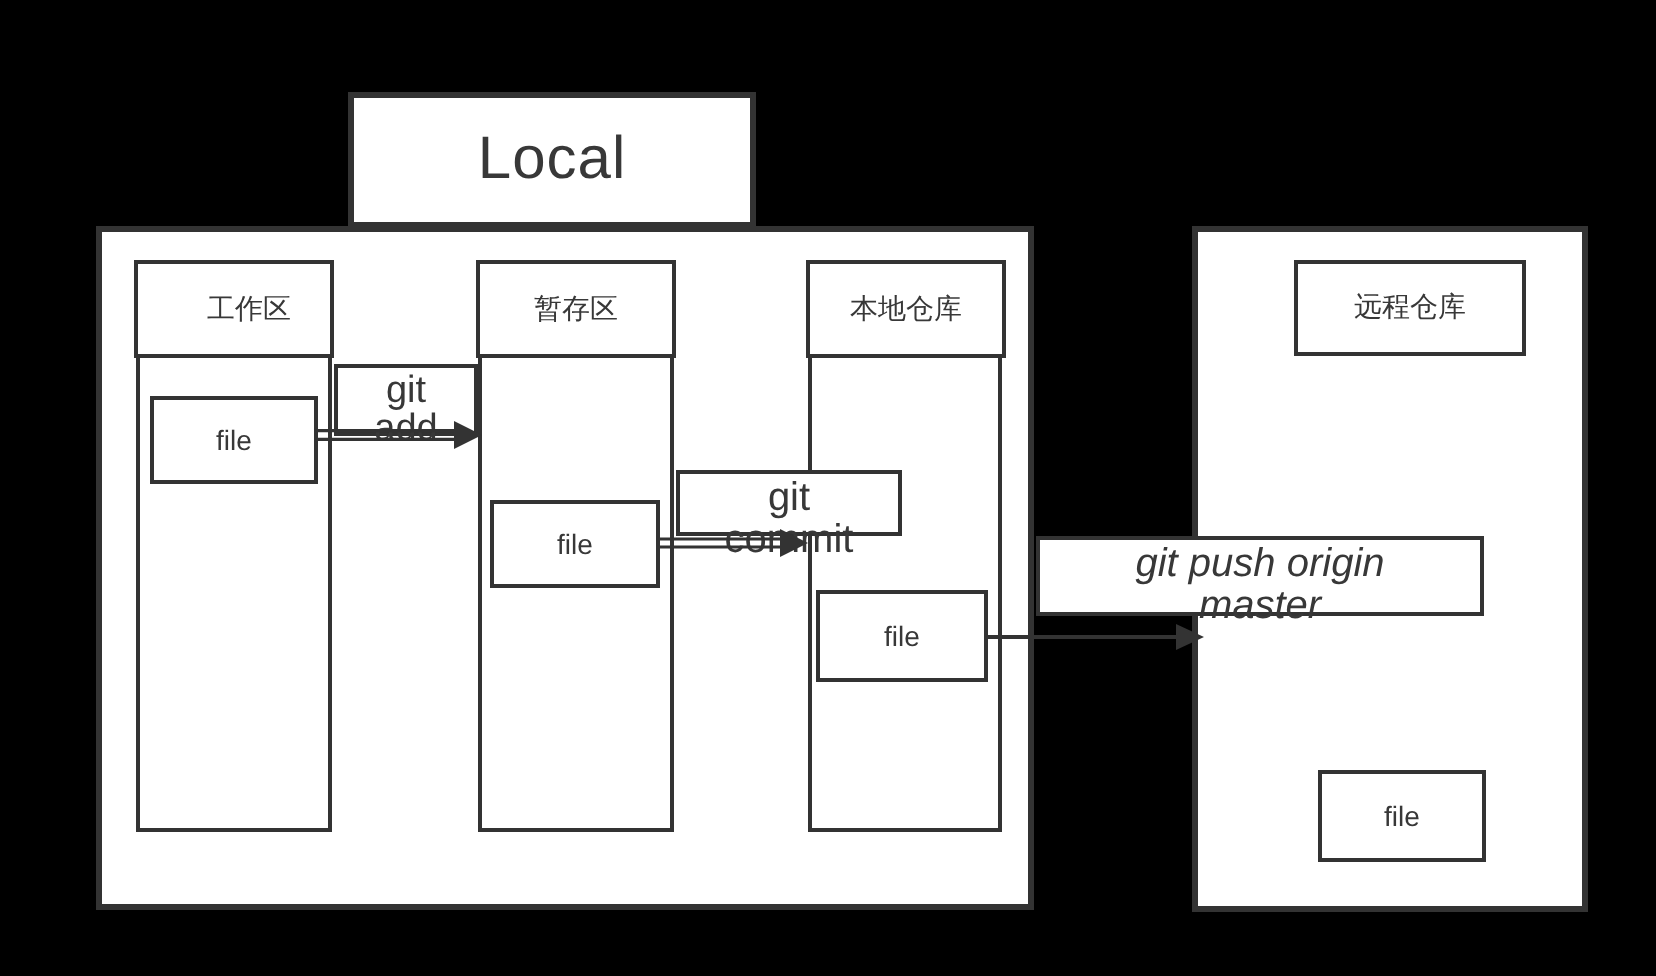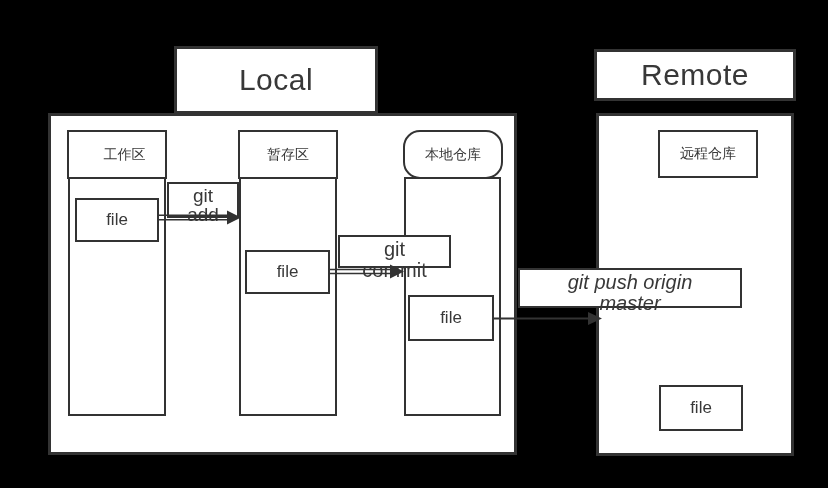--- a/index.html
+++ b/index.html
@@ -23,47 +23,47 @@
     border:2px solid var(--border);
     box-sizing:border-box;
   }
   .thick{border-width:3px;}
   .center{
     display:flex;align-items:center;justify-content:center;
     text-align:center;
   }
   .title-box{font-size:30px;letter-spacing:0.5px;}
   .hdr{font-size:14px;}
-  .file{font-size:17px;}
+  .file{font-size:14px;}
   .lbl{z-index:4;}
   .lbl .lbl-text{
     position:relative;z-index:6;
     display:block;margin:0 auto;padding-top:2px;
     text-align:center;font-size:20px;line-height:21px;
     color:var(--text);
   }
   
   .local-title  {left:174px;top:46px;width:204px;height:68px;}
   .remote-title {left:594px;top:49px;width:202px;height:52px;}
   
   .local-container {left:48px; top:113px;width:469px;height:342px;}
   .remote-container{left:596px;top:113px;width:198px;height:343px;}
   
   .ws-header{left:67px; top:130px;width:100px;height:49px;padding-left:15px;}
   .ws-body  {left:68px; top:177px;width:98px; height:239px;}
   .st-header{left:238px;top:130px;width:100px;height:49px;}
   .st-body  {left:239px;top:177px;width:98px; height:239px;}
-  .lr-header{left:403px;top:130px;width:100px;height:49px;border-radius:17px;}
+  .lr-header{left:403px;top:130px;width:100px;height:49px;}
   .lr-body  {left:404px;top:177px;width:97px; height:239px;}
   
   .file-ws    {left:75px; top:198px;width:84px;height:44px;}
   .file-st    {left:245px;top:250px;width:85px;height:44px;}
   .file-lr    {left:408px;top:295px;width:86px;height:46px;}
   .file-remote{left:659px;top:385px;width:84px;height:46px;}
-  .remote-repo{left:647px;top:130px;width:100px;height:48px;margin-left:11px;}
+  .remote-repo{left:647px;top:130px;width:116px;height:48px;}
   
   .label-add   {left:167px;top:182px;width:72px; height:36px;}
   .label-add .lbl-text{width:40px;font-size:19px;line-height:19px;}
   .label-commit{left:338px;top:235px;width:113px;height:33px;}
   .label-commit .lbl-text{width:80px;}
   .label-push  {left:518px;top:268px;width:224px;height:40px;font-style:italic;}
   .label-push .lbl-text{width:160px;}
   
   .arrows{
     position:absolute;left:0;top:0;width:828px;height:488px;
@@ -73,23 +73,20 @@
 </head>
 <body>
 
 <div class="stage">
 
   <div class="box thick local-container"></div>
   <div class="box thick remote-container"></div>
 
   <div class="box thick center title-box local-title">
     <span>Local</span>
-  </div>
-  <div class="box thick center title-box remote-title">
-    <span>Remote</span>
   </div>
 
   <div class="box ws-body"></div>
   <div class="box center hdr ws-header">
     <span>工作区</span>
   </div>
 
   <div class="box st-body"></div>
   <div class="box center hdr st-header">
     <span>暂存区</span>

